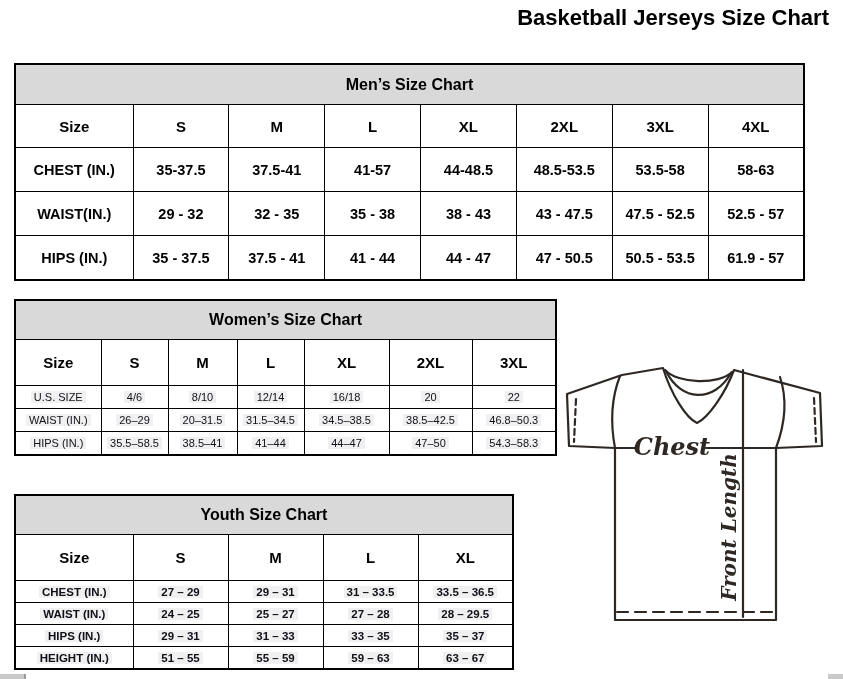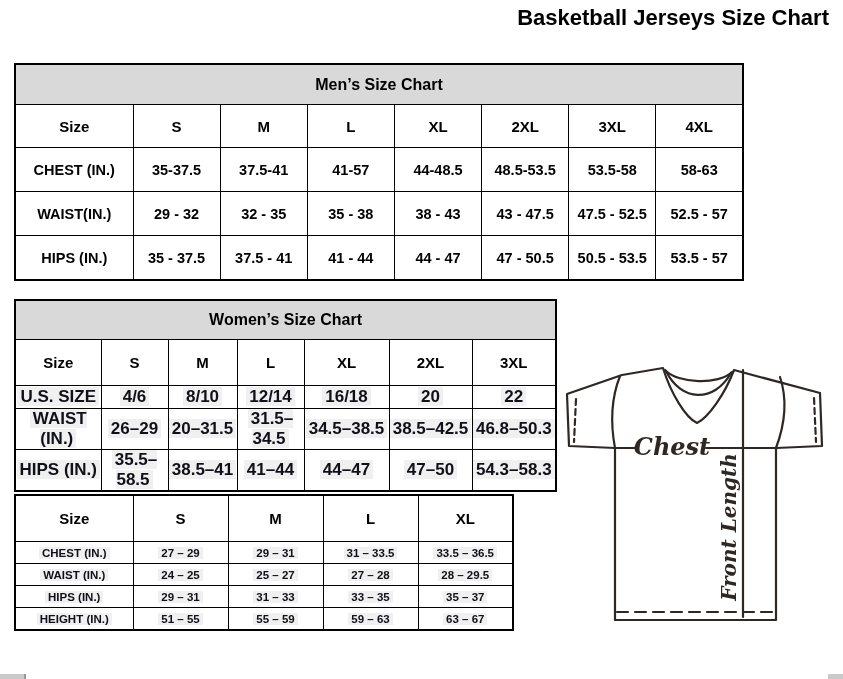--- a/index.html
+++ b/index.html
@@ -15,29 +15,29 @@
     position:absolute;border-collapse:collapse;table-layout:fixed;
     border:2px solid #000;background:#fff;
   }
   table.size-table th,table.size-table td{
     border:1px solid #000;text-align:center;vertical-align:middle;padding:0;
   }
   .tbl-title{
     background:#d9d9d9;font-weight:bold;font-size:16px;border-bottom:1px solid #000;
   }
   
-  #mens{left:14px;top:63px;width:730px;}
+  #mens{left:14px;top:63px;width:791px;}
   #mens .tbl-title{height:39px;}
   #mens th.col{height:42px;font-size:15px;font-weight:bold;}
   #mens td{height:43px;font-size:14.5px;font-weight:bold;}
   
   #womens{left:14px;top:299px;width:543px;}
   #womens .tbl-title{height:38px;}
   #womens th.col{height:45px;font-size:15px;font-weight:bold;}
-  #womens td{height:22px;font-size:17px;font-weight:bold;color:#101018;margin-top:13px;}
+  #womens td{height:22px;font-size:11px;font-weight:normal;color:#101018;margin-top:13px;}
   
   #youth{left:14px;top:494px;width:498px;}
   #youth .tbl-title{height:38px;}
   #youth th.col{height:45px;font-size:15px;font-weight:bold;}
   #youth td{height:21px;font-size:11.5px;font-weight:bold;color:#101018;}
   .hl{background:#f0f0f0;padding:0 3px;}
   
   #jersey{position:absolute;left:558px;top:362px;}
   .diagram-text{
     font-family:"DejaVu Serif","Liberation Serif",serif;
@@ -99,21 +99,21 @@
     <td>52.5 - 57</td>
   </tr>
   <tr>
     <td>HIPS (IN.)</td>
     <td>35 - 37.5</td>
     <td>37.5 - 41</td>
     <td>41 - 44</td>
     <td>44 - 47</td>
     <td>47 - 50.5</td>
     <td>50.5 - 53.5</td>
-    <td>53.5 - 57</td>
+    <td>61.9 - 57</td>
   </tr>
 </tbody>
   </table>
 
 <table class="size-table" id="womens">
   <colgroup>
       <col style="width:86px">
       <col style="width:67px">
       <col style="width:69px">
       <col style="width:67px">
@@ -166,20 +166,23 @@
 
 <table class="size-table" id="youth">
   <colgroup>
       <col style="width:118px">
       <col style="width:95px">
       <col style="width:95px">
       <col style="width:95px">
       <col style="width:95px">
     </colgroup>
   <tbody>
+      <tr>
+        <th class="tbl-title" colspan="5">Youth Size Chart</th>
+      </tr>
   <tr>
     <th class="col">Size</th>
     <th class="col">S</th>
     <th class="col">M</th>
     <th class="col">L</th>
     <th class="col">XL</th>
   </tr>
   <tr>
     <td><span class="hl">CHEST (IN.)</span></td>
     <td><span class="hl">27 – 29</span></td>

